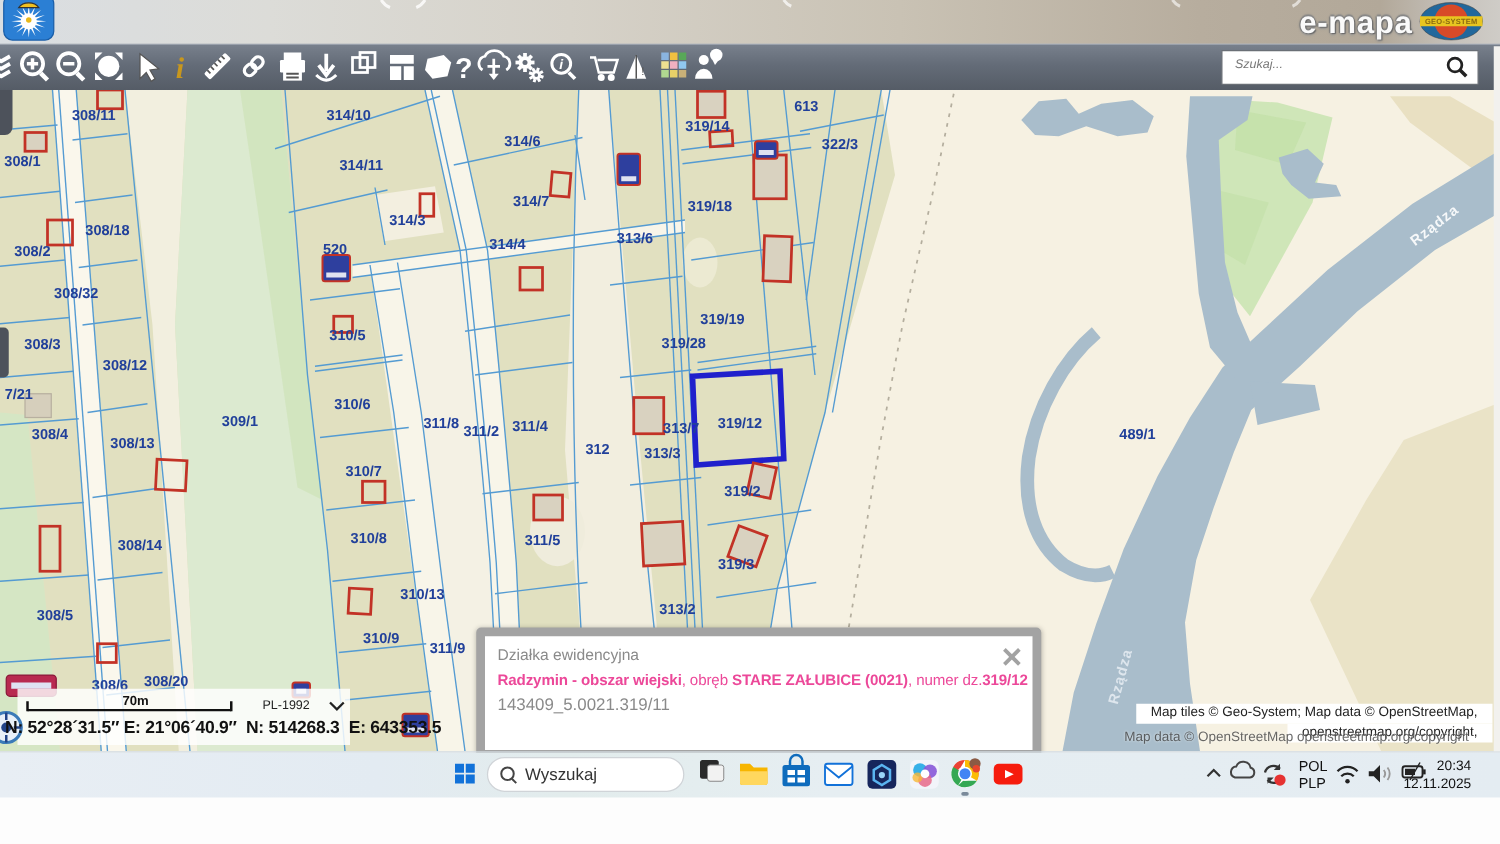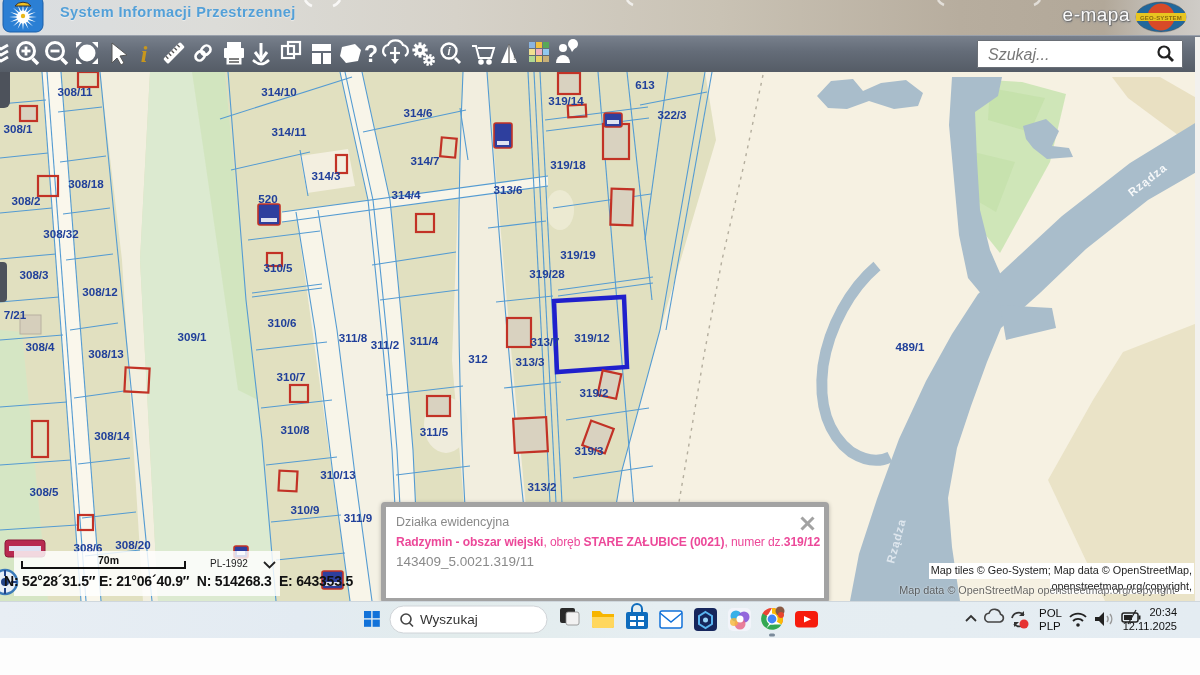--- a/index.html
+++ b/index.html
@@ -1,27 +1,27 @@
 <!DOCTYPE html>
 <html><head><meta charset="utf-8">
 <style>
 html,body{margin:0;padding:0;}
 body{width:1200px;height:675px;position:relative;overflow:hidden;font-family:"Liberation Sans",sans-serif;background:#fff;}
 #header{position:absolute;left:0;top:0;width:1200px;height:35px;background:linear-gradient(90deg,#dadee2 0%,#dcdcd8 18%,#d6d2c9 38%,#c9c2b4 60%,#b7ad9e 80%,#b2a899 92%,#c6c2bc 97%,#cfccc7 100%);}
 #title{position:absolute;left:60px;top:4px;font-size:14.5px;font-weight:bold;color:#53a0d8;text-shadow:0 1px 1px rgba(255,255,255,0.5);letter-spacing:0.4px;}
-#emapa{position:absolute;right:70px;top:4px;font-size:19px;font-weight:normal;color:#fafafa;text-shadow:-1px 0 1px #777,1px 1px 1px #666,0 -1px 1px #888,0 2px 2px #999;letter-spacing:0.5px;}
+#emapa{position:absolute;right:70px;top:4px;font-size:25px;font-weight:bold;color:#fafafa;text-shadow:-1px 0 1px #777,1px 1px 1px #666,0 -1px 1px #888,0 2px 2px #999;letter-spacing:0.5px;}
 #toolbar{position:absolute;left:0;top:35px;width:1200px;height:37px;background:linear-gradient(180deg,#79818d 0%,#646c78 45%,#555c66 100%);border-bottom:1px solid #2c3138;box-shadow:inset 0 1px 0 #99a0ab;}
 #searchbox{position:absolute;left:977px;top:40px;width:204px;height:26px;background:#fff;border:1px solid #6a6f76;border-radius:1px;}
-#searchbox .ph{position:absolute;left:10px;top:5px;font-style:italic;color:#777;font-size:16px;}
+#searchbox .ph{position:absolute;left:10px;top:5px;font-style:italic;color:#777;font-size:10px;}
 #map{position:absolute;left:0;top:72px;width:1200px;height:529px;}
 #scalebox{position:absolute;left:14px;top:551px;width:266px;height:45px;background:rgba(255,255,255,0.82);}
 #coords{position:absolute;left:4px;top:573px;font-size:14px;letter-spacing:-0.2px;font-weight:bold;color:#111;white-space:nowrap;}
-#popup{position:absolute;left:381px;top:502px;width:438px;height:91px;background:#fff;border:5px solid #a3a3a3;border-radius:4px;box-shadow:0 1px 4px rgba(0,0,0,0.25);}
+#popup{position:absolute;left:381px;top:502px;width:438px;height:91px;background:#fff;border:7px solid #a3a3a3;border-radius:4px;box-shadow:0 1px 4px rgba(0,0,0,0.25);}
 #attrib{position:absolute;right:6px;top:563px;text-align:right;font-size:10.8px;color:#222;line-height:15.5px;}
-#attrib .w{background:#fff;padding:0 2px;display:inline-block;}
+#attrib .w{background:#fff;padding:0 12px;display:inline-block;}
 #taskbar{position:absolute;left:0;top:601px;width:1200px;height:37px;background:linear-gradient(90deg,#e8eef4 0%,#e3ebf2 25%,#e2ecec 38%,#e6eef2 55%,#e4ecf2 100%);border-top:1px solid #cfd7dd;}
 #whitebottom{position:absolute;left:0;top:638px;width:1200px;height:37px;background:#fdfdfd;}
 </style></head><body>
 <div id="header">
 <svg width="1200" height="35" style="position:absolute;left:0;top:0">
  <path d="M305,0 a14,14 0 0 0 7,6" stroke="#fff" stroke-width="2.5" fill="none" opacity="0.8"></path>
  <path d="M340,0 a14,14 0 0 1 -7,6" stroke="#fff" stroke-width="2.5" fill="none" opacity="0.8"></path>
  <path d="M627,0 a13,13 0 0 0 6,5" stroke="#fff" stroke-width="2.5" fill="none" opacity="0.7"></path>
  <path d="M938,0 a13,13 0 0 0 6,5" stroke="#fff" stroke-width="2.5" fill="none" opacity="0.6"></path>
  <path d="M1040,0 a13,13 0 0 1 -6,5" stroke="#fff" stroke-width="2.5" fill="none" opacity="0.6"></path>
@@ -52,21 +52,20 @@
  </g>
 
  <g transform="translate(1161,17)">
   <ellipse cx="0" cy="0" rx="25" ry="15" fill="#22689c"></ellipse>
   <circle cx="0" cy="0" r="13.5" fill="#d84a28"></circle>
   <ellipse cx="0" cy="0" rx="25" ry="15" fill="none" stroke="#3a3a3a" stroke-width="0.8" opacity="0.5"></ellipse>
   <rect x="-25" y="-4" width="50" height="8" fill="#e8c520"></rect>
   <text x="0" y="2.5" font-size="6" font-weight="bold" fill="#8a6a10" text-anchor="middle" font-family="Liberation Sans" letter-spacing="0.2">GEO-SYSTEM</text>
  </g>
 </svg>
-<div id="title">System Informacji Przestrzennej</div>
 <div id="emapa">e-mapa</div>
 </div>
 <div id="toolbar"></div>
 <svg width="1200" height="37" viewBox="0 35 1200 37" style="position:absolute;left:0;top:35px" fill="none" stroke="#fff">
 
  <g stroke-width="3" stroke-linejoin="round">
       <path d="M-6,45 L1,49 L8,45"></path>
       <path d="M-6,51 L1,55 L8,51"></path>
       <path d="M-6,57 L1,61 L8,57"></path>
     </g>

